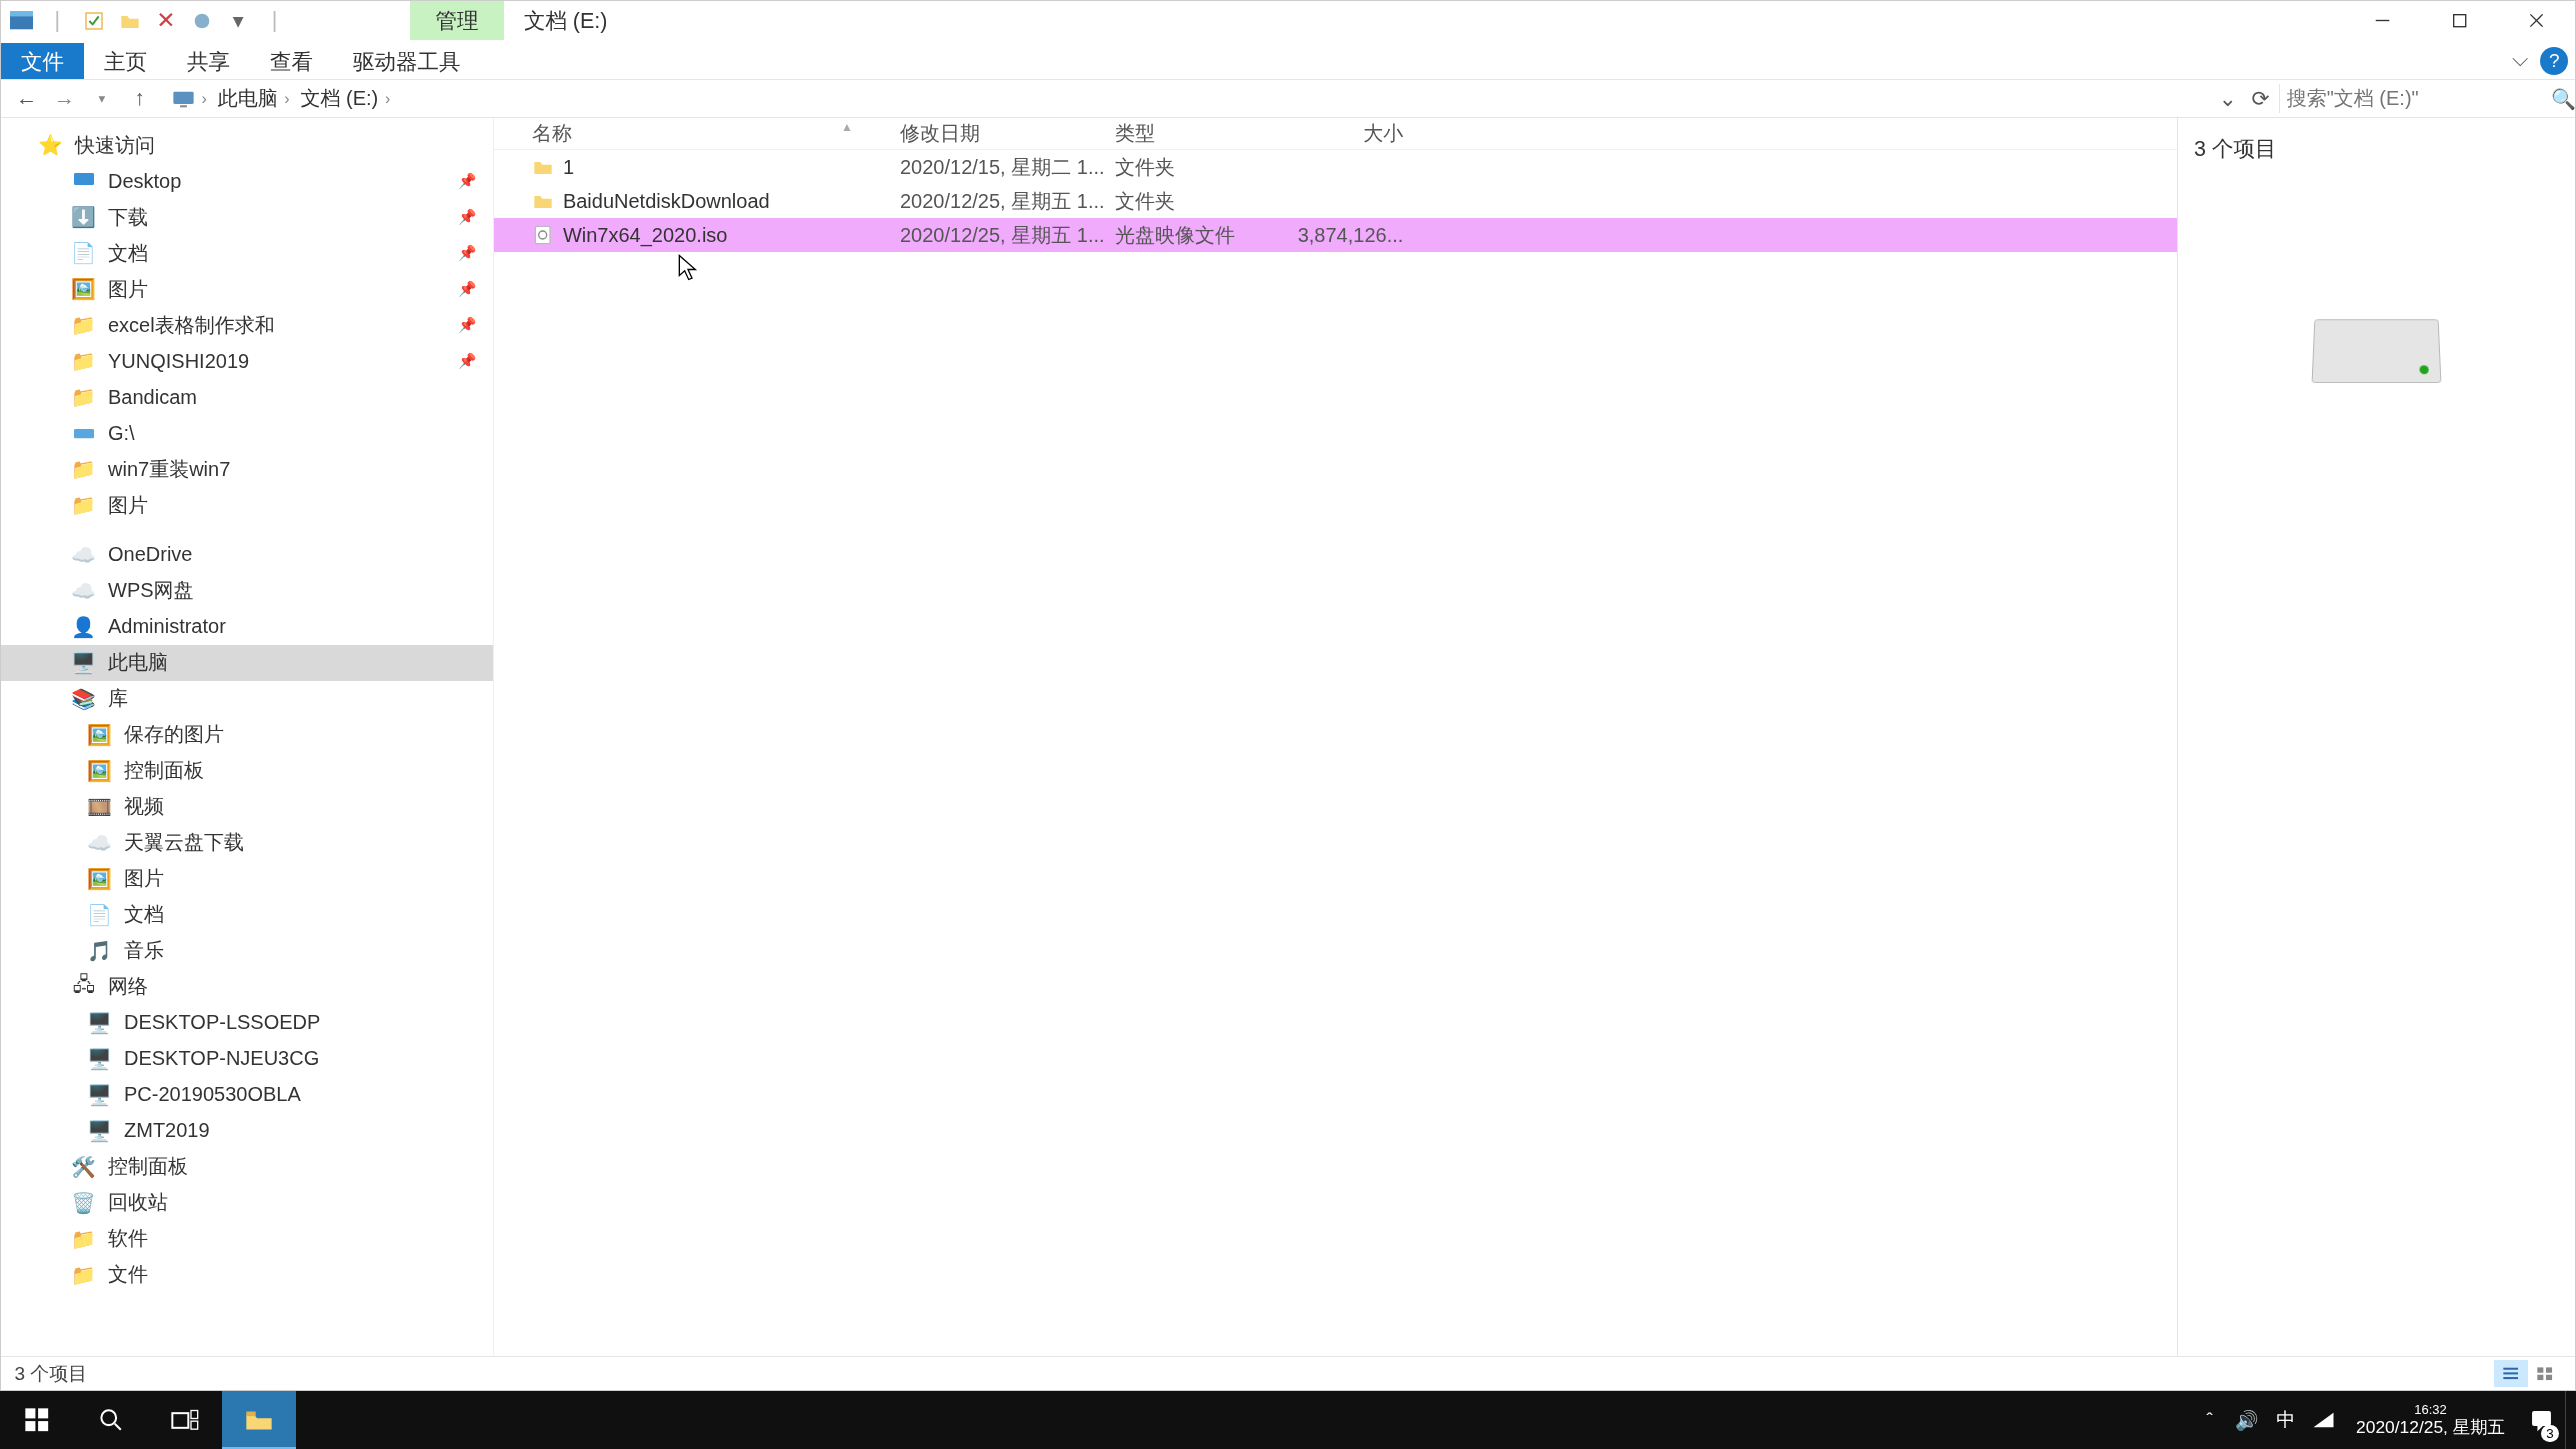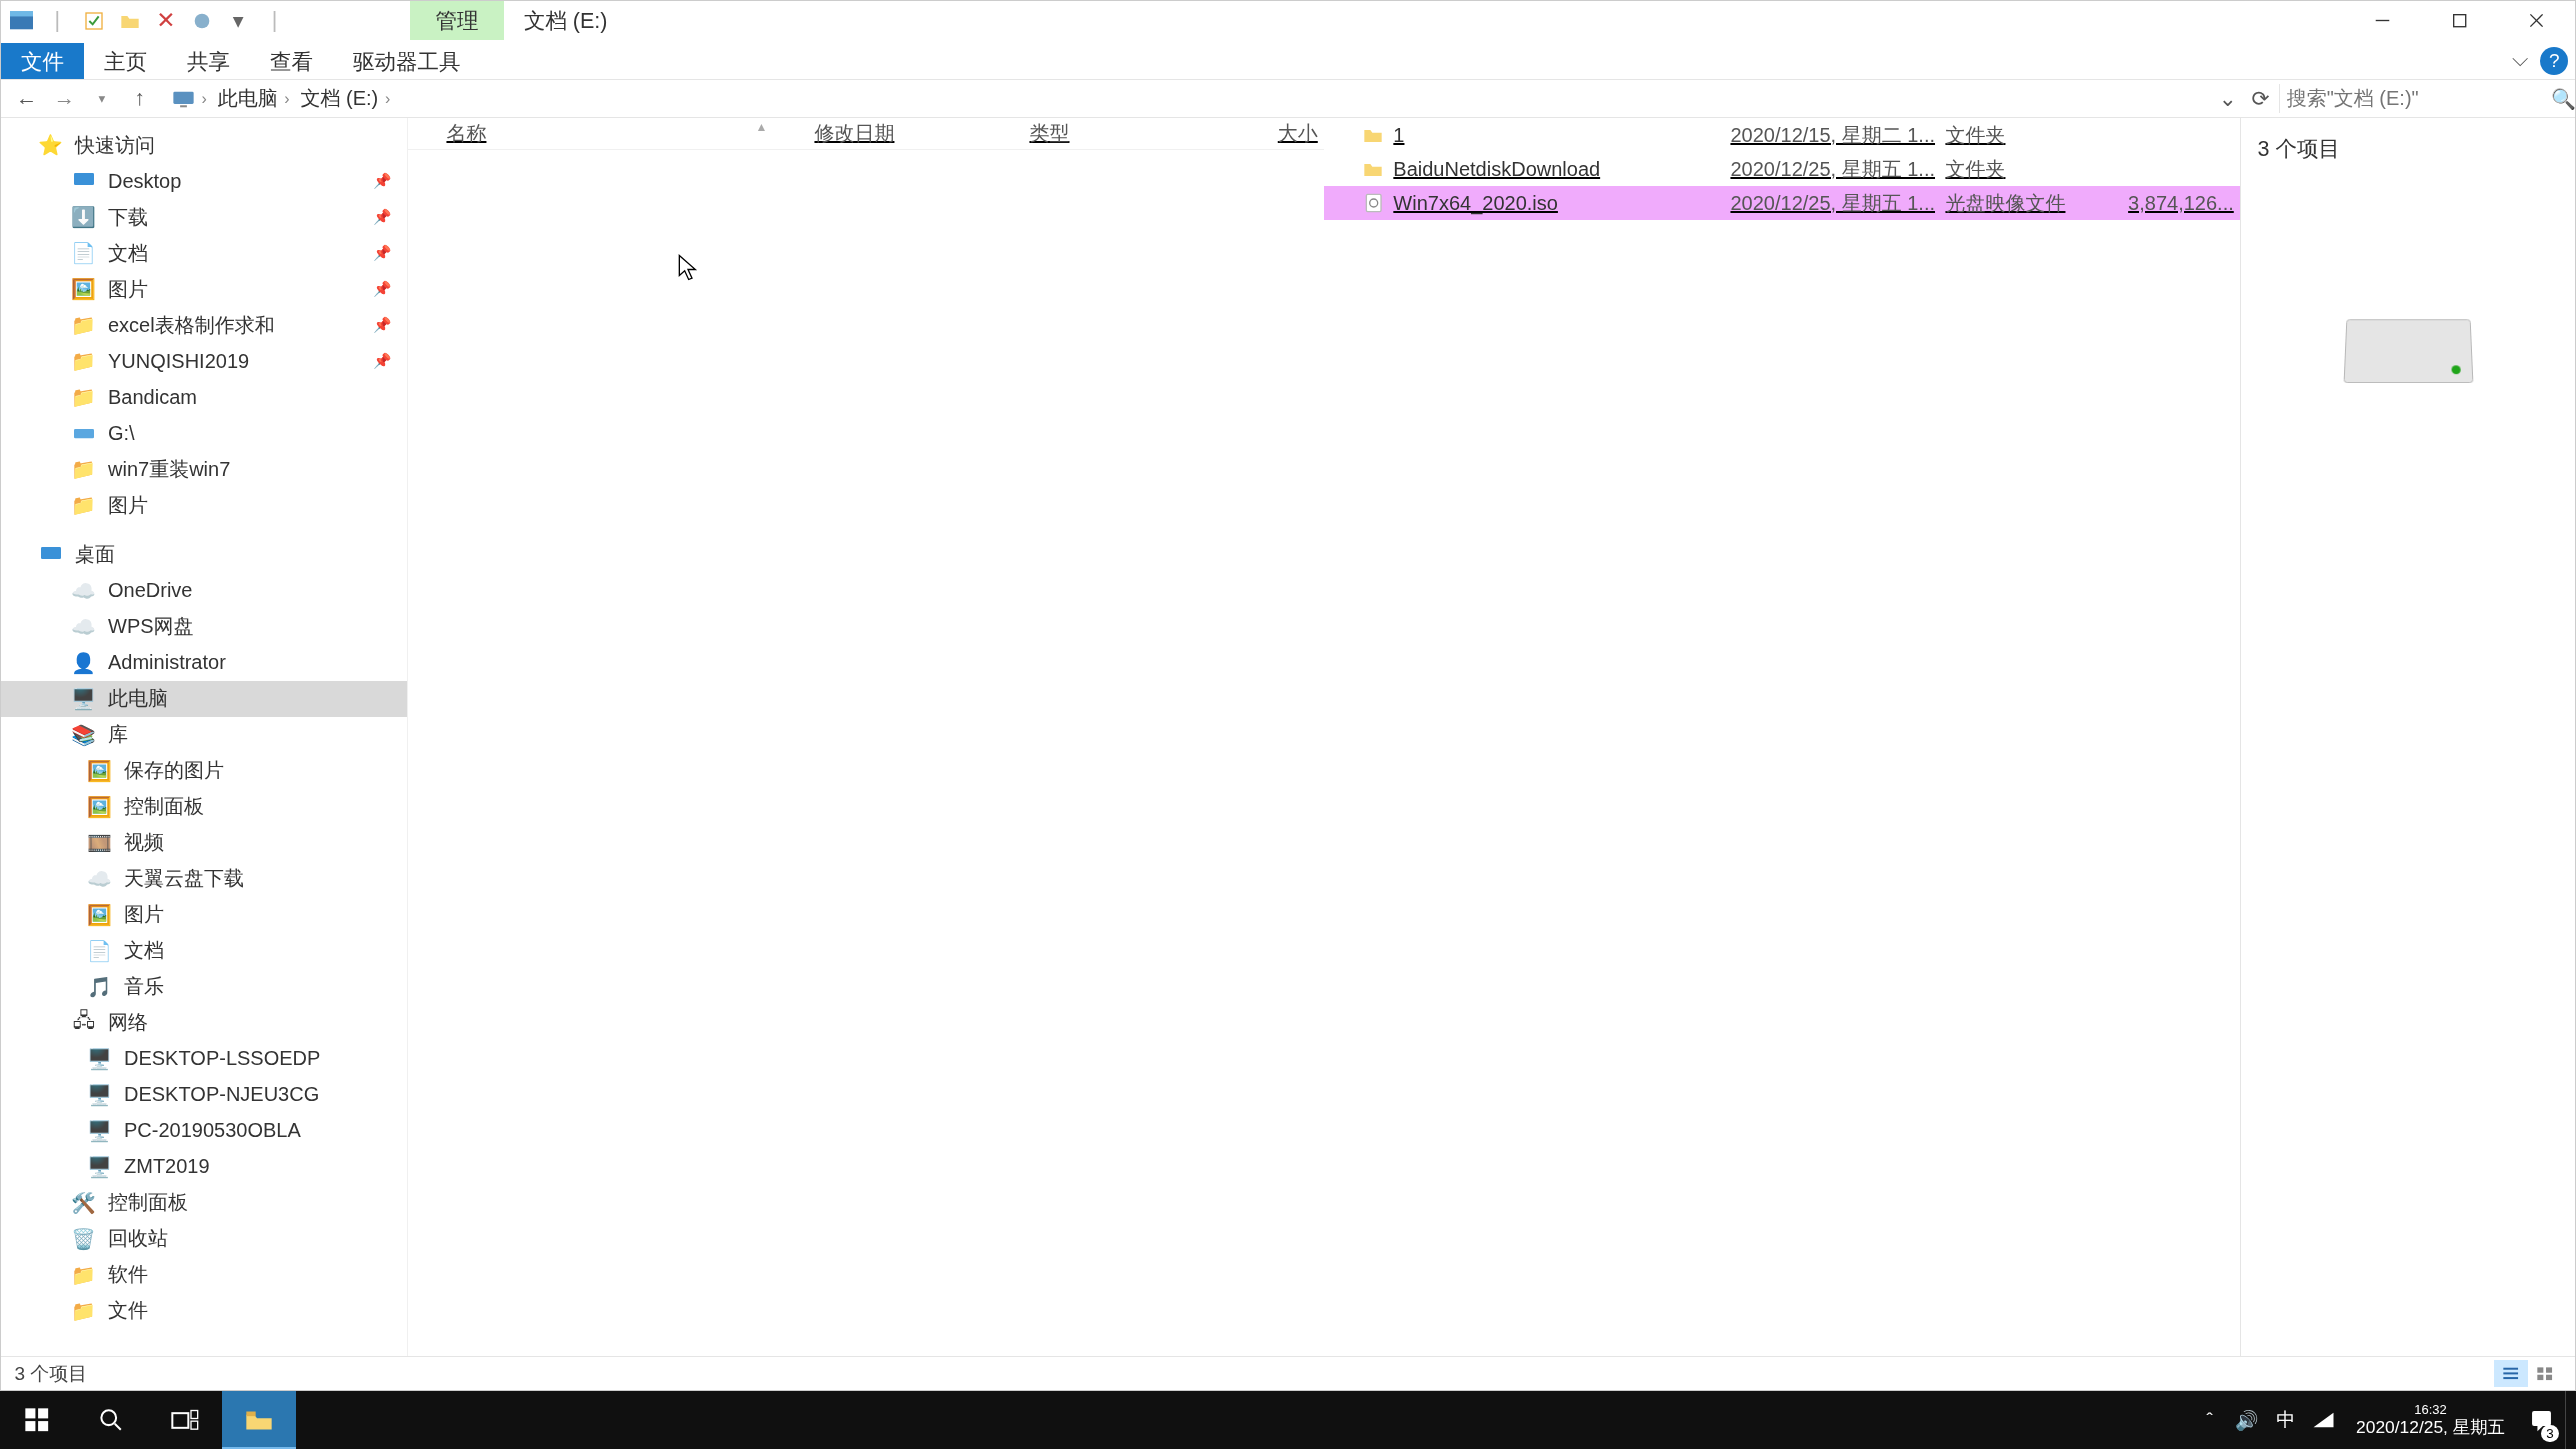--- a/index.html
+++ b/index.html
@@ -28,21 +28,21 @@
 .search-box input { border:none; flex:1; font-size:20px; color:#888; outline:none; }
 .body-area { flex:1; display:flex; overflow:hidden; }
 .sidebar { width:493px; background:#fff; overflow:auto; padding-top:9.4px; border-right:0.7px solid #f0f0f0;}
 .side-item { height:36px; display:flex; align-items:center; padding-left:38px; font-size:20px; color:#333; position:relative; }
 .side-item.sub { padding-left:71px; }
 .side-item.sub2 { padding-left:87px; }
 .side-item.selected { background:#d9d9d9; }
 .side-pin { position:absolute; right:16px; color:#9a9a9a; font-size:14.8px; }
 .side-ic { width:24px; height:24px; margin-right:12px; display:inline-flex; align-items:center; justify-content:center; }
 .section-gap { height:13.4px; }
-.content { flex:1; display:flex; flex-direction:row;text-decoration:underline; }
+.content { flex:1; display:flex; flex-direction:column; }
 .cols { height:32px; display:flex; align-items:center; font-size:20px; color:#555; border-bottom:0.7px solid #f0f0f0; }
 .col-name   { width:406px; padding-left:38px; position:relative;}
 .col-name .sort { position:absolute; right:47px; color:#aaa; font-size:12px; }
 .col-date   { width:215px; }
 .col-type   { width:181px; }
 .col-size   { width:114px; text-align:right; padding-right:6.7px;}
 .file-rows { flex:1; }
 .file-row { height:34px; display:flex; align-items:center; font-size:20px; color:#333; }
 .file-row.sel { background:#f0abfc; }
 .fr-name { width:406px; padding-left:38px; display:flex; align-items:center; gap:9.4px; }
@@ -227,28 +227,20 @@
         </div>
       <div class="side-item sub">
           <span class="side-ic">📁</span>
           <span>win7重装win7</span>
         </div>
       <div class="side-item sub">
           <span class="side-ic">📁</span>
           <span>图片</span>
         </div>
       <div class="section-gap"></div>
-      <div class="side-item">
-          <span class="side-ic">
-            <svg width="20" height="16" viewBox="0 0 30 24">
-              <rect width="30" height="18" rx="2" fill="#3a91d8"></rect>
-            </svg>
-          </span>
-          <span>桌面</span>
-        </div>
       <div class="side-item sub">
           <span class="side-ic">☁️</span>
           <span>OneDrive</span>
         </div>
       <div class="side-item sub">
           <span class="side-ic">☁️</span>
           <span>WPS网盘</span>
         </div>
       <div class="side-item sub">
           <span class="side-ic">👤</span>

